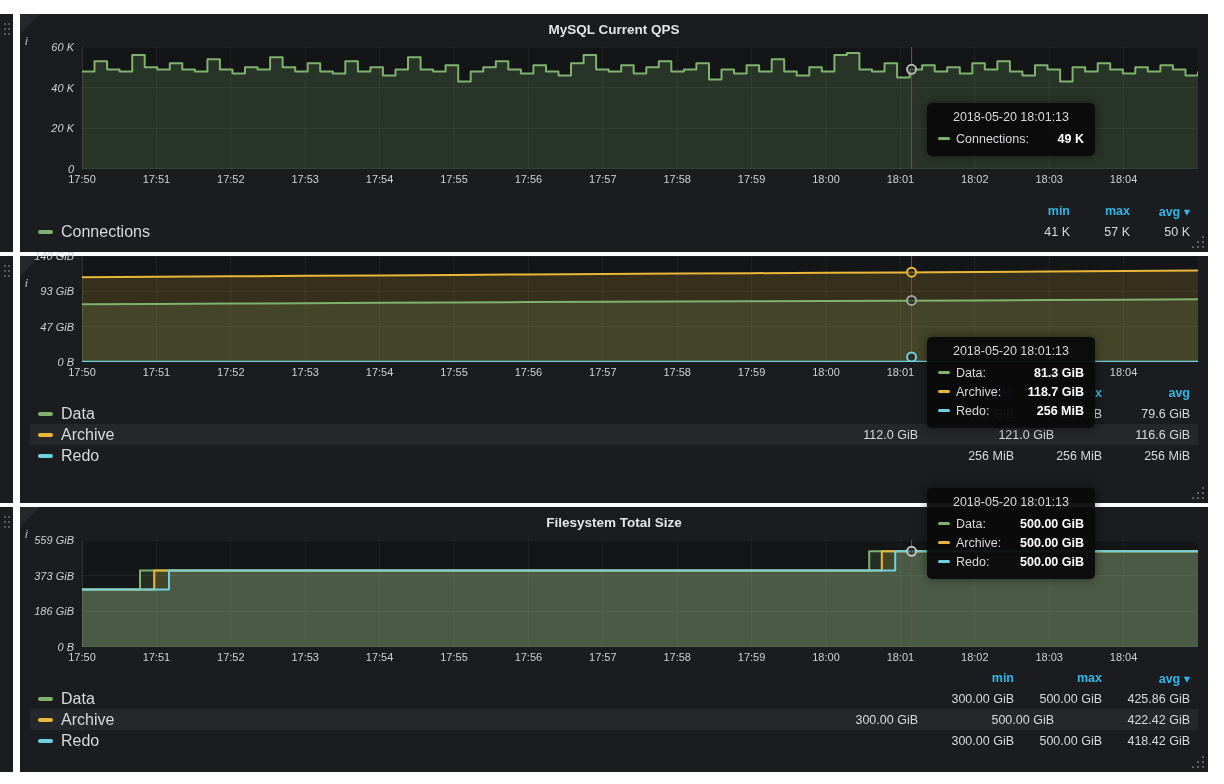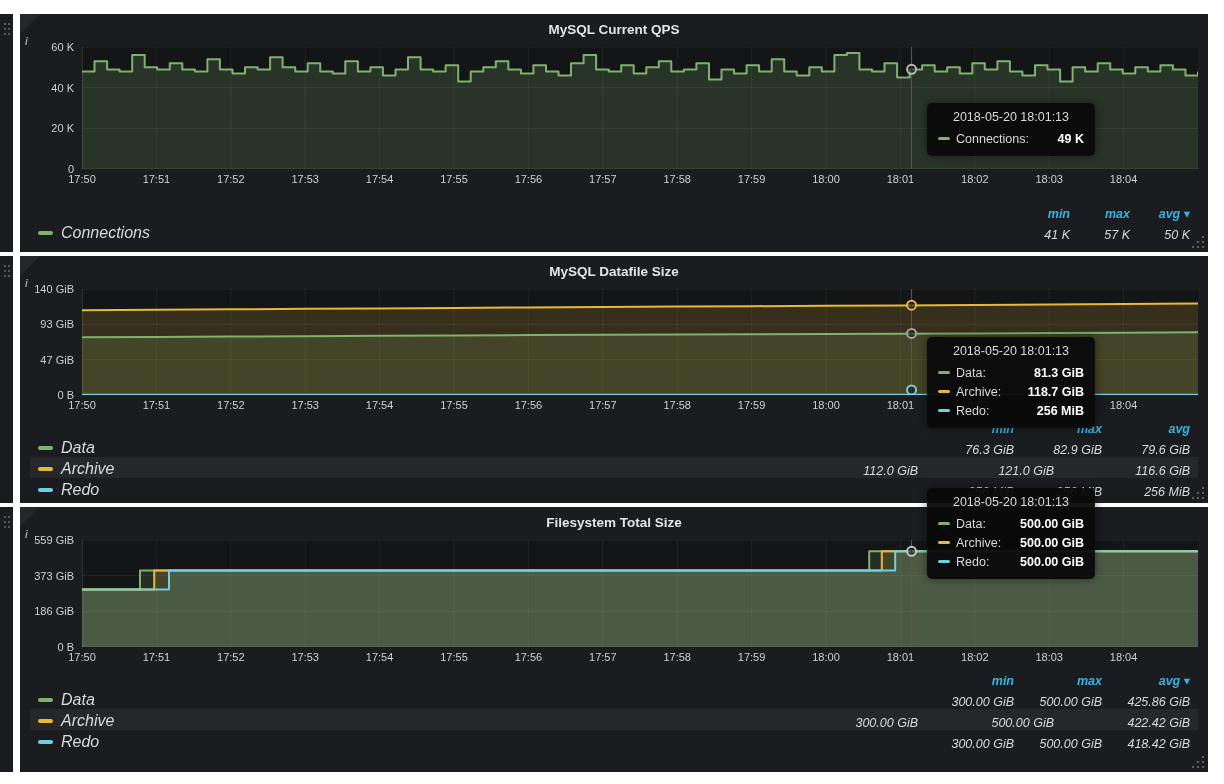--- a/index.html
+++ b/index.html
@@ -14,30 +14,30 @@
   .p1{height:247px;margin-top:4px;}
   .p2{height:265px;margin-top:4px;}
   .panel-title{text-align:center;color:#e3e4e6;font-size:13.5px;font-weight:700;margin:0;padding:8px 0 6px;cursor:pointer;}
   .info-corner{position:absolute;top:0;left:0;width:0;height:0;
                border-top:20px solid #26272b;border-right:20px solid transparent;}
   .info-i{position:absolute;top:2px;left:5px;font-size:10px;color:#9fa3a8;font-style:italic;font-weight:700;}
   .chart-row{display:flex;}
   .p0 .chart-row{height:122px;margin-top:4px;}
   .p1 .chart-row{height:106px;margin-top:4px;}
   .p2 .chart-row{height:107px;margin-top:4px;}
-  .y-gutter{width:52px;position:relative;flex:none;}
+  .y-gutter{width:52px;position:relative;flex:none;font-style:italic;}
   .ytick{position:absolute;right:8px;transform:translateY(-50%);font-size:11px;color:#cfd0d1;white-space:nowrap;}
   .plot{flex:1;position:relative;background:rgba(0,0,0,0.25);}
   .plot svg{position:absolute;left:0;top:0;}
   .x-axis{position:relative;height:18px;margin-left:52px;margin-right:0;}
   .xtick{position:absolute;top:4px;transform:translateX(-50%);font-size:11px;color:#cfd0d1;white-space:nowrap;}
   .legend{--colw:88px;}
   .p0 .legend{--colw:60px;margin-top:14px;}
   .p1 .legend,.p2 .legend{margin-top:3px;}
-  .lg-row{display:flex;align-items:flex-end;height:21px;padding:0 8px;font-style:italic;}
+  .lg-row{display:flex;align-items:center;height:21px;padding:0 8px;}
   .lg-row.alt{background:rgba(255,255,255,0.05);gap:48px;}
   .lg-head{height:20px;}
   .lg-left{flex:1;display:flex;align-items:center;font-size:16px;color:#d8d9da;cursor:pointer;}
   .lg-cell{width:var(--colw);text-align:right;font-size:12.5px;color:#d8d9da;white-space:nowrap;}
   .lg-h{color:#33b5e5;font-weight:700;cursor:pointer;}
   .dash{width:15px;height:4px;border-radius:2px;display:inline-block;margin-right:8px;flex:none;}
   .dash.sm{width:12px;height:3px;margin-right:6px;}
   .tooltip{position:absolute;background:rgba(9,10,11,0.95);border-radius:5px;padding:7px 11px 8px;
            z-index:20;box-shadow:0 0 10px rgba(0,0,0,0.45);min-width:146px;pointer-events:none;}
   .tt-time{font-weight:400;color:#d8d9da;font-size:12.5px;text-align:center;margin-bottom:5px;white-space:nowrap;}
@@ -138,21 +138,20 @@
             <div class="lg-cell">50 K</div>
           </div>
         </div>
       <span class="resize"></span>
     </section>
 
     <section class="panel p1">
       <div class="info-corner">
         <span class="info-i">i</span>
       </div>
-      <h2 class="panel-title">MySQL Datafile Size</h2>
       <div class="chart-row">
         <div class="y-gutter">
             <div class="ytick" style="top: 0%;">140 GiB</div>
             <div class="ytick" style="top: 33.3333%;">93 GiB</div>
             <div class="ytick" style="top: 66.6667%;">47 GiB</div>
             <div class="ytick" style="top: 100%;">0 B</div>
           </div>
         <div class="plot">
             <svg width="1116" height="106">
               <line x1="0" y1="0" x2="1116" y2="0" stroke="rgba(255,255,255,0.08)" stroke-width="1"></line>

